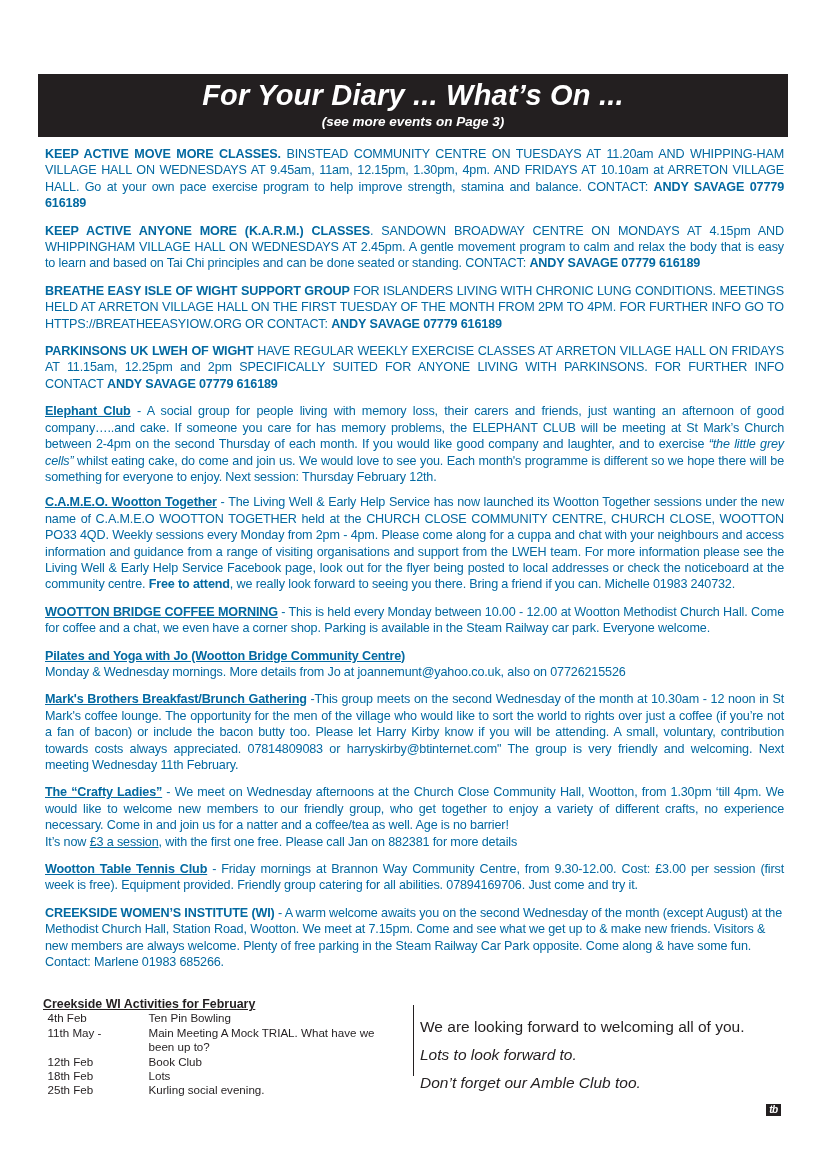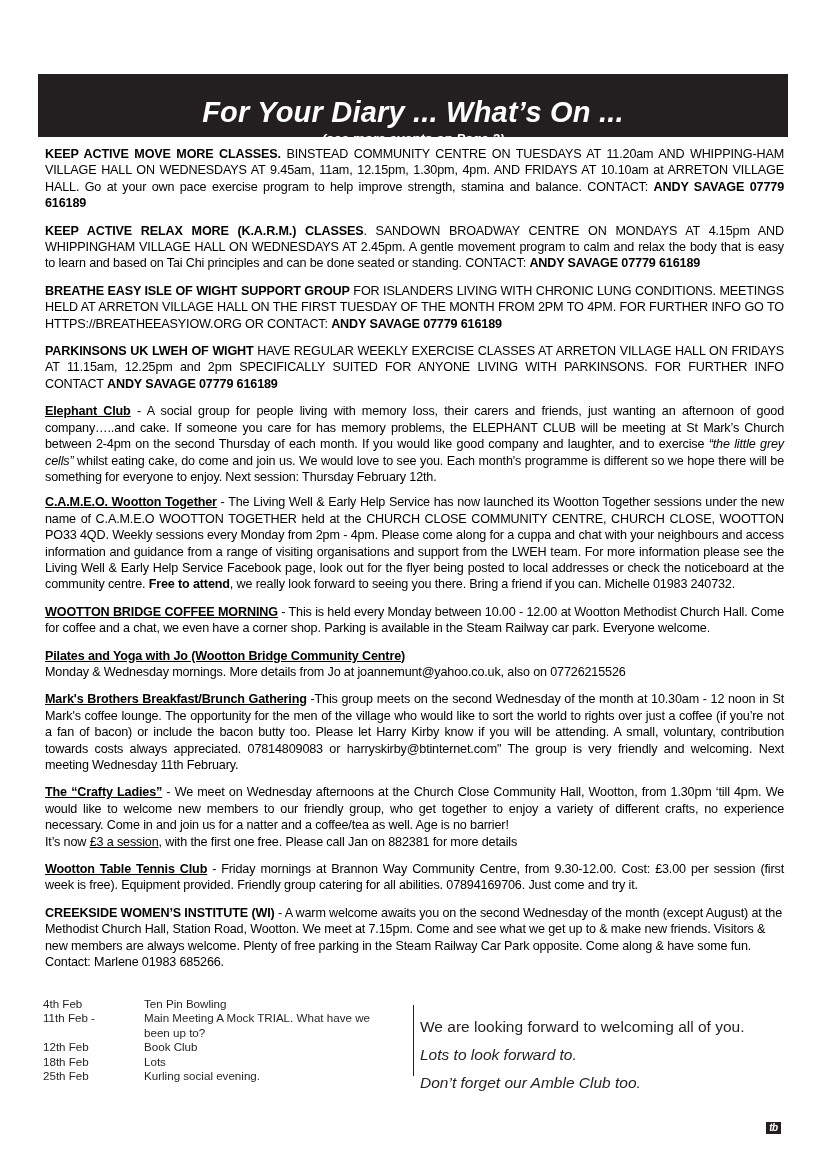--- a/index.html
+++ b/index.html
@@ -13,71 +13,71 @@
     .running-head .left { position: absolute; left: 13px; top: 6px; font-size: 15.5px;
       font-weight: bold; font-style: italic; letter-spacing: -0.2px; color: #231f20; }
     .running-head .right { position: absolute; right: 16px; top: 9px; font-size: 11px;
       font-weight: bold; font-style: italic; color: #231f20; }
     .running-head .pnum { position: absolute; right: 4px; top: 4px; font-size: 17px;
       font-weight: bold; font-style: italic; color: #231f20; }
 
     .banner { position: absolute; left: 38px; top: 74px; width: 750px; height: 63px;
       background: #231f20; text-align: center; color: #ffffff; }
     .banner .title { display: block; font-size: 29px; font-weight: bold; font-style: italic;
-      margin-top: 22px; letter-spacing: 0.2px; }
+      margin-top: 5px; letter-spacing: 0.2px; }
     .banner .sub { display: block; font-size: 13.5px; font-weight: bold; font-style: italic;
       margin-top: 2px; }
 
     .content { position: absolute; left: 45px; top: 146px; width: 739px;
-      font-size: 12.6px; line-height: 16.4px; color: #000000; letter-spacing: -0.15px; }
+      font-size: 12.6px; line-height: 16.4px; color: #0369a1; letter-spacing: -0.15px; }
     .content p { margin: 0; text-align: justify; }
     .content .gap { height: 11px; }
     .content .gap-s { height: 9px; }
     .b { font-weight: bold; }
     .u { text-decoration: underline; }
     .i { font-style: italic; }
 
     .activities { position: absolute; left: 43px; top: 997px; width: 360px;
       font-size: 11.6px; line-height: 14.4px; color: #231f20; }
     .activities .heading { font-weight: bold; text-decoration: underline; font-size: 12.4px;
       margin-bottom: 0px; }
-    .activities .row { display: flex; }
+    .activities .row { display: flex; justify-content: center; }
     .activities .date { width: 101px; flex: none; }
     .activities .what { width: 250px; }
 
     .divider { position: absolute; left: 413px; top: 1005px; width: 1px; height: 71px;
       background: #231f20; }
 
     .closing { position: absolute; left: 420px; top: 1018px; width: 368px; text-align: left;
       font-size: 15.5px; color: #231f20; }
     .closing .line1 { display: block; height: 28px; }
     .closing .line2 { display: block; height: 28px; font-style: italic; }
     .closing .line3 { display: block; font-style: italic; }
 
     .logo { position: absolute; left: 766px; top: 1104px; width: 15px; height: 12px;
       background: #231f20; color: #fff; font-size: 10px; line-height: 12px; font-weight: bold;
-      font-style: italic; text-align: center; letter-spacing: -0.5px; margin-top: 18px; }
+      font-style: italic; text-align: center; letter-spacing: -0.5px; }
   </style>
 </head>
 <body>
 
 <div class="page">
 
 
   <div class="banner">
     <span class="title">For Your Diary ... What’s On ...</span>
     <span class="sub">(see more events on Page 3)</span>
   </div>
 
   <div class="content">
 
     <p><span class="b">KEEP ACTIVE MOVE MORE CLASSES.</span><span> BINSTEAD COMMUNITY CENTRE ON TUESDAYS AT 11.20am AND WHIPPING-HAM VILLAGE HALL ON WEDNESDAYS AT 9.45am, 11am, 12.15pm, 1.30pm, 4pm. AND FRIDAYS AT 10.10am at ARRETON VILLAGE HALL. Go at your own pace exercise program to help improve strength, stamina and balance. CONTACT: </span><span class="b">ANDY SAVAGE 07779 616189</span></p>
     <div class="gap"></div>
 
-    <p><span class="b">KEEP ACTIVE RELAX MORE (K.A.R.M.) CLASSES</span><span>. SANDOWN BROADWAY CENTRE ON MONDAYS AT 4.15pm AND WHIPPINGHAM VILLAGE HALL ON WEDNESDAYS AT 2.45pm. A gentle movement program to calm and relax the body that is easy to learn and based on Tai Chi principles and can be done seated or standing. CONTACT: </span><span class="b">ANDY SAVAGE 07779 616189</span></p>
+    <p><span class="b">KEEP ACTIVE ANYONE MORE (K.A.R.M.) CLASSES</span><span>. SANDOWN BROADWAY CENTRE ON MONDAYS AT 4.15pm AND WHIPPINGHAM VILLAGE HALL ON WEDNESDAYS AT 2.45pm. A gentle movement program to calm and relax the body that is easy to learn and based on Tai Chi principles and can be done seated or standing. CONTACT: </span><span class="b">ANDY SAVAGE 07779 616189</span></p>
     <div class="gap"></div>
 
     <p><span class="b">BREATHE EASY ISLE OF WIGHT SUPPORT GROUP</span><span> FOR ISLANDERS LIVING WITH CHRONIC LUNG CONDITIONS. MEETINGS HELD AT ARRETON VILLAGE HALL ON THE FIRST TUESDAY OF THE MONTH FROM 2PM TO 4PM. FOR FURTHER INFO GO TO HTTPS://BREATHEEASYIOW.ORG OR CONTACT: </span><span class="b">ANDY SAVAGE 07779 616189</span></p>
     <div class="gap"></div>
 
     <p><span class="b">PARKINSONS UK LWEH OF WIGHT</span><span> HAVE REGULAR WEEKLY EXERCISE CLASSES AT ARRETON VILLAGE HALL ON FRIDAYS AT 11.15am, 12.25pm and 2pm SPECIFICALLY SUITED FOR ANYONE LIVING WITH PARKINSONS. FOR FURTHER INFO CONTACT </span><span class="b">ANDY SAVAGE 07779 616189</span></p>
     <div class="gap"></div>
 
     <p><span class="b u">Elephant Club</span><span> - A social group for people living with memory loss, their carers and friends, just wanting an afternoon of good company…..and cake. If someone you care for has memory problems, the ELEPHANT CLUB will be meeting at St Mark’s Church between 2-4pm on the second Thursday of each month. If you would like good company and laughter, and to exercise </span><span class="i">“the little grey cells”</span><span> whilst eating cake, do come and join us. We would love to see you. Each month's programme is different so we hope there will be something for everyone to enjoy. Next session: Thursday February 12th.</span></p>
     <div class="gap-s"></div>
@@ -97,26 +97,27 @@
     <p><span class="b u">The “Crafty Ladies”</span><span> - We meet on Wednesday afternoons at the Church Close Community Hall, Wootton, from 1.30pm ‘till 4pm. We would like to welcome new members to our friendly group, who get together to enjoy a variety of different crafts, no experience necessary. Come in and join us for a natter and a coffee/tea as well. Age is no barrier!</span><br><span>It’s now </span><span class="u">£3 a session</span><span>, with the first one free. Please call Jan on 882381 for more details</span></p>
     <div class="gap"></div>
 
     <p><span class="b u">Wootton Table Tennis Club</span><span> - Friday mornings at Brannon Way Community Centre, from 9.30-12.00. Cost: £3.00 per session (first week is free). Equipment provided. Friendly group catering for all abilities. 07894169706. Just come and try it.</span></p>
     <div class="gap"></div>
 
     <p style="text-align:left;"><span class="b">CREEKSIDE WOMEN’S INSTITUTE (WI)</span><span> - A warm welcome awaits you on the second Wednesday of the month (except August) at the Methodist Church Hall, Station Road, Wootton. We meet at 7.15pm. Come and see what we get up to &amp; make new friends. Visitors &amp; new members are always welcome. Plenty of free parking in the Steam Railway Car Park opposite. Come along &amp; have some fun. Contact: Marlene 01983 685266.</span></p>
   </div>
 
   <div class="activities">
+    <div class="heading">Creekside WI Activities for February</div>
     <div class="row">
       <span class="date">4th Feb</span>
       <span class="what">Ten Pin Bowling</span>
     </div>
     <div class="row">
-      <span class="date">11th Feb -</span>
+      <span class="date">11th May -</span>
       <span class="what">Main Meeting A Mock TRIAL. What have we been up to?</span>
     </div>
     <div class="row">
       <span class="date">12th Feb</span>
       <span class="what">Book Club</span>
     </div>
     <div class="row">
       <span class="date">18th Feb</span>
       <span class="what">Lots</span>
     </div>

